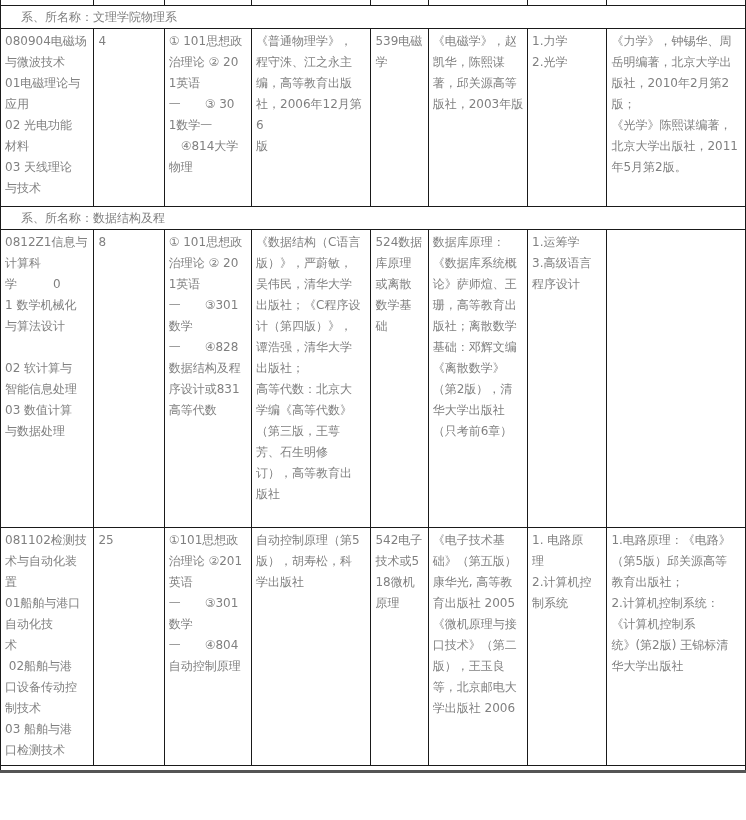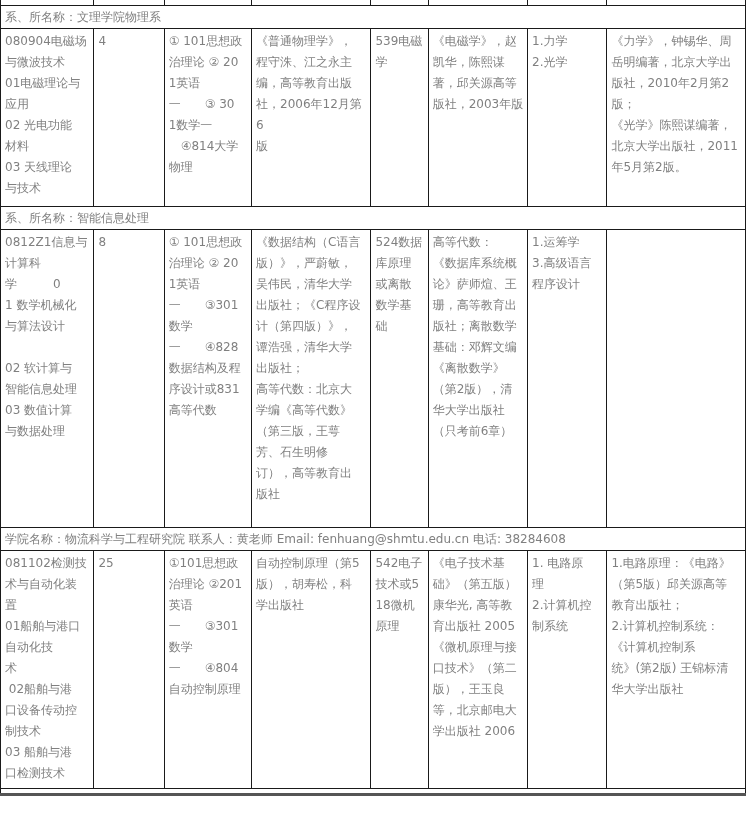--- a/index.html
+++ b/index.html
@@ -33,21 +33,21 @@
     border-top: none;
     height: 5px;
     padding: 0;
   }
   tr.band td {
     height: 20px;
     line-height: 20px;
     vertical-align: middle;
     white-space: nowrap;
     overflow: hidden;
-    padding: 1px 4px;
+    padding: 1px 20px;
   }
   tr.r1 td { height: 174px; }
   tr.r2 td { height: 294px; border-radius: 16px; }
   tr.r3 td { height: 234px; }
   .bottom-gap {
     height: 4px;
     background: #ffffff;
     border-left: 1px solid #1a1a1a;
     border-right: 1px solid #1a1a1a;
     box-sizing: border-box;
@@ -120,21 +120,21 @@
       <td>《力学》，钟锡华、周
 岳明编著，北京大学出
 版社，2010年2月第2
 版；
 《光学》陈熙谋编著，
 北京大学出版社，2011
 年5月第2版。</td>
     </tr>
 
     <tr class="band">
-      <td colspan="8">系、所名称：智能信息处理</td>
+      <td colspan="8">系、所名称：数据结构及程</td>
     </tr>
 
     <tr class="r2">
       <td>0812Z1信息与
 计算科
 学　　　0
 1 数学机械化
 与算法设计
 
 02 软计算与
@@ -162,39 +162,36 @@
 学编《高等代数》
 （第三版，王萼
 芳、石生明修
 订），高等教育出
 版社</td>
       <td>524数据
 库原理
 或离散
 数学基
 础</td>
-      <td>高等代数：
+      <td>数据库原理：
 《数据库系统概
 论》萨师煊、王
 珊，高等教育出
 版社；离散数学
 基础：邓辉文编
 《离散数学》
 （第2版），清
 华大学出版社
 （只考前6章）</td>
       <td>1.运筹学
 3.高级语言
 程序设计</td>
       <td></td>
     </tr>
 
-    <tr class="band">
-      <td colspan="8">学院名称：物流科学与工程研究院 联系人：黄老师  Email: fenhuang@shmtu.edu.cn 电话: 38284608</td>
-    </tr>
 
 
     <tr class="r3">
       <td>081102检测技
 术与自动化装
 置
 01船舶与港口
 自动化技
 术
  02船舶与港

